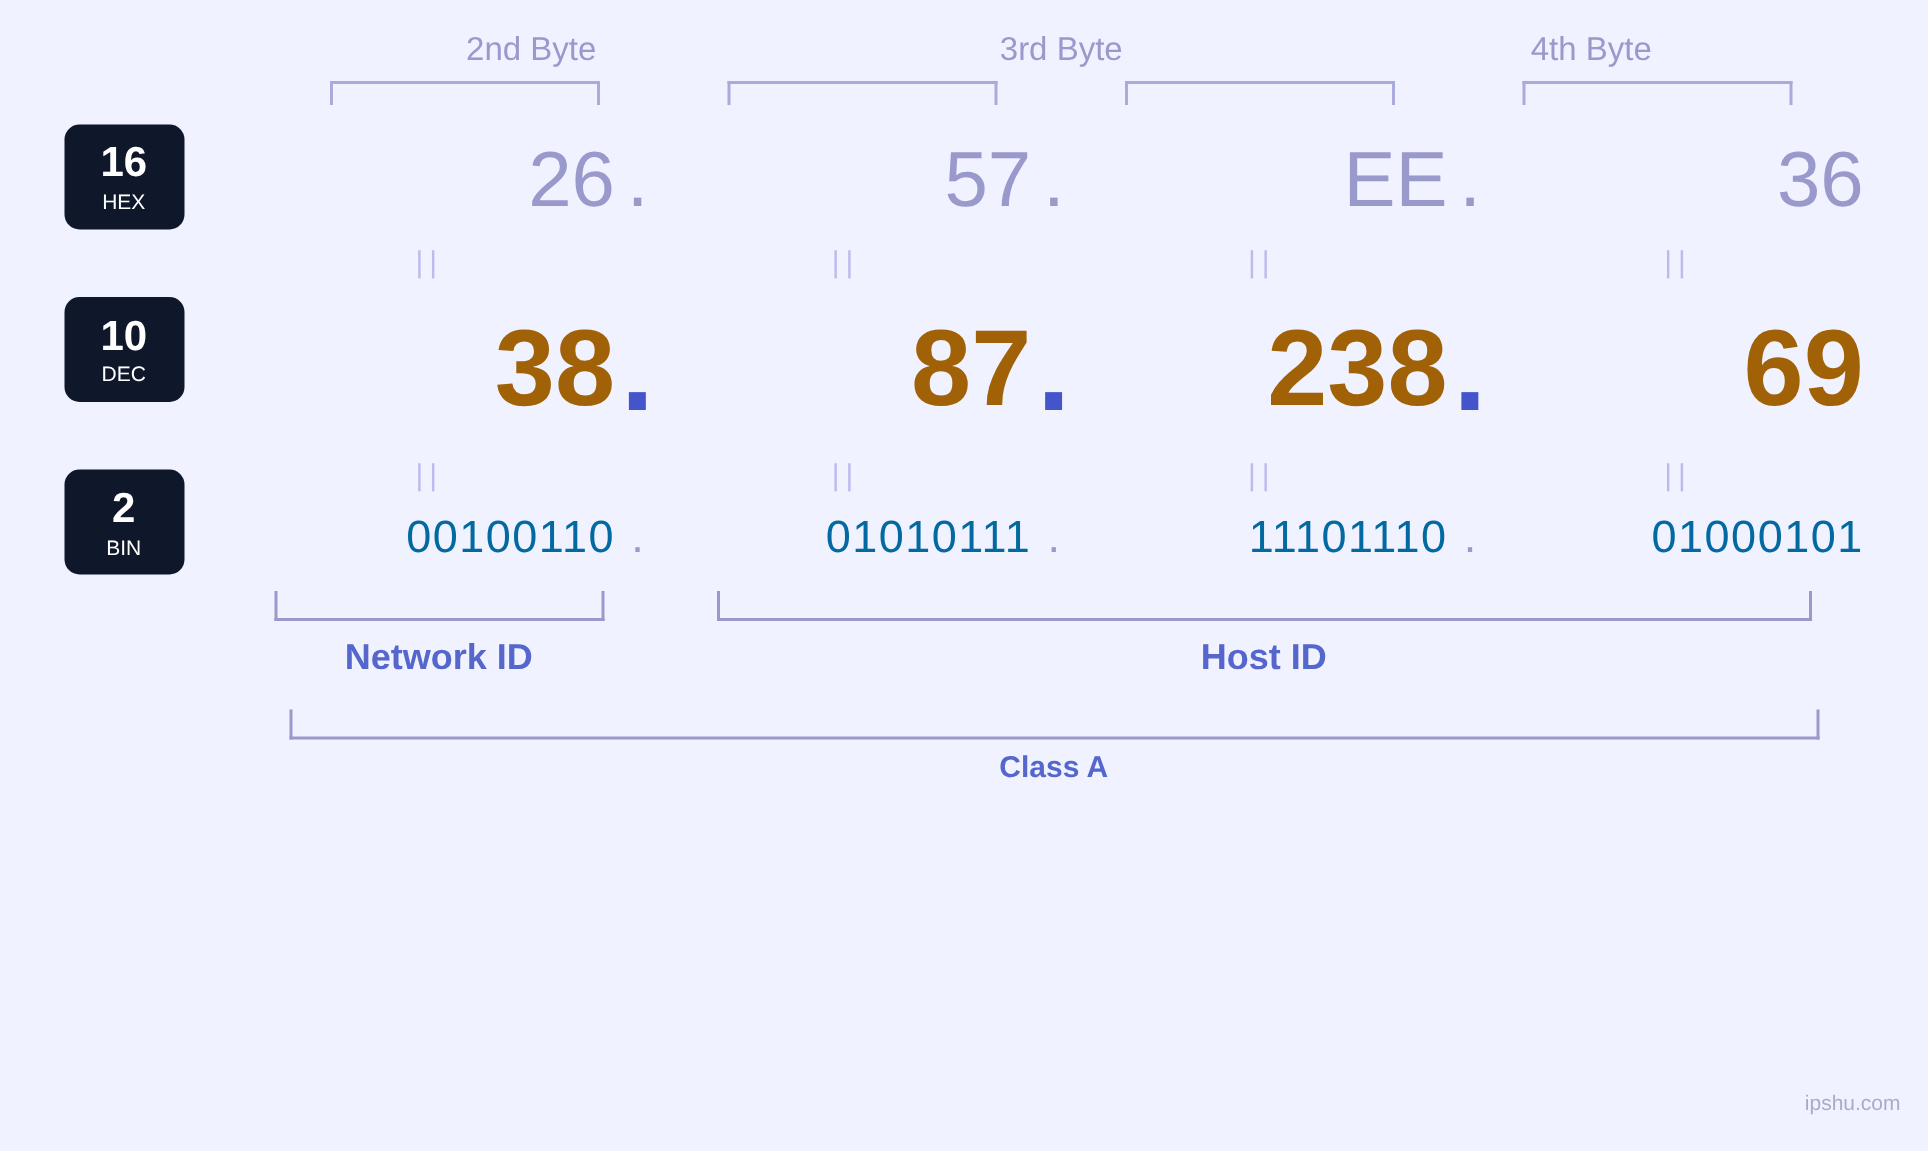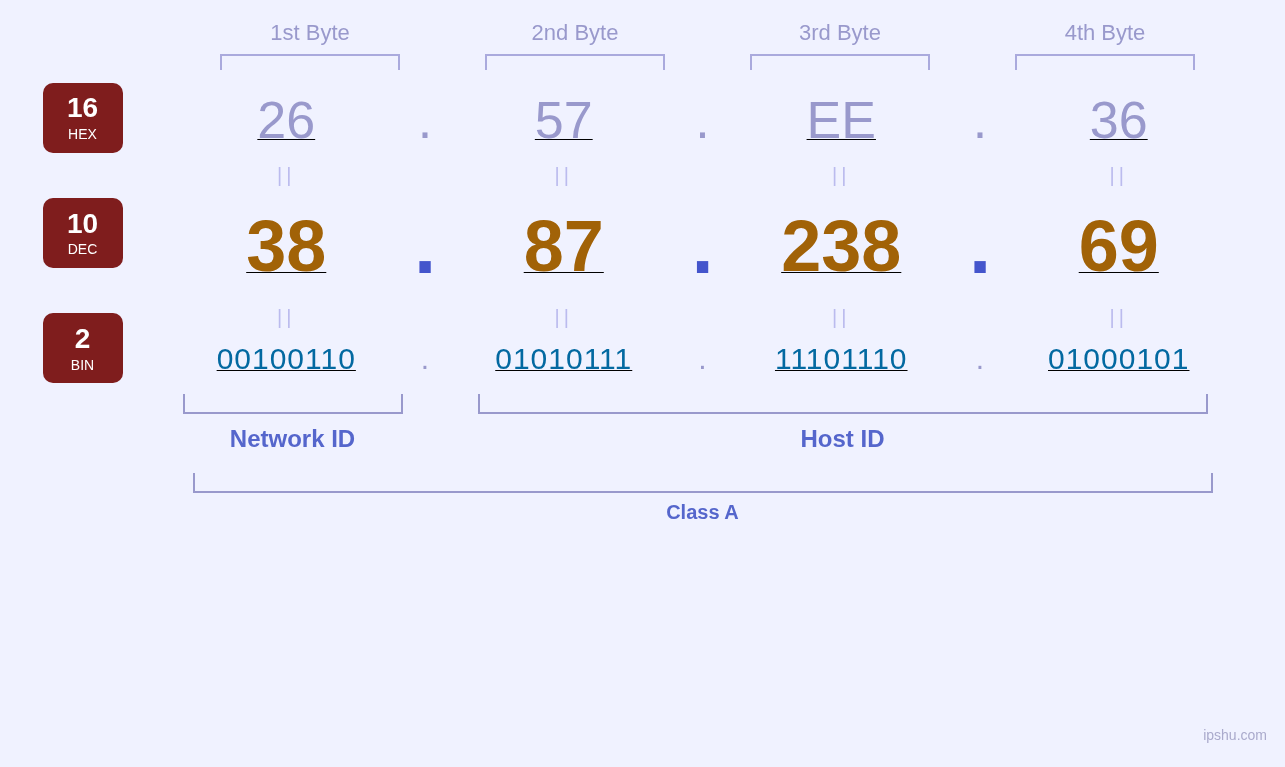--- a/index.html
+++ b/index.html
@@ -52,21 +52,21 @@
     .labels-column {
       display: flex;
       flex-direction: column;
       justify-content: space-around;
       width: 120px;
       padding-right: 10px;
       gap: 40px;
     }
 
     .base-badge {
-      background-color: #7f1d1d;
+      background-color: #0f172a;
       color: white;
       border-radius: 10px;
       width: 80px;
       height: 70px;
       display: flex;
       flex-direction: column;
       align-items: center;
       justify-content: center;
       font-size: 26px;
       font-weight: bold;
@@ -94,23 +94,22 @@
     
     .value-row {
       display: flex;
       align-items: center;
       justify-content: space-around;
       padding: 10px 0;
     }
 
     .value-cell {
       flex: 1;
-      text-align: center;
+      text-align: right;
       position: relative;
-      text-decoration: underline;
     }
 
     .hex-value {
       color: #9999cc;
       font-size: 52px;
       font-weight: 300;
     }
 
     .dec-value {
       color: #a16207;
@@ -278,21 +277,20 @@
       border-left: 2px solid #aaaadd;
       border-right: 2px solid #aaaadd;
     }
   </style>
 </head>
 <body>
 
 <div class="main-container">
 
   <div class="byte-headers">
-    <div class="byte-header">1st Byte</div>
     <div class="byte-header">2nd Byte</div>
     <div class="byte-header">3rd Byte</div>
     <div class="byte-header">4th Byte</div>
   </div>
 
   <div class="top-brackets">
     <div class="top-bracket-cell">
       <div class="top-bracket-line"></div>
     </div>
     <div class="top-bracket-cell">

